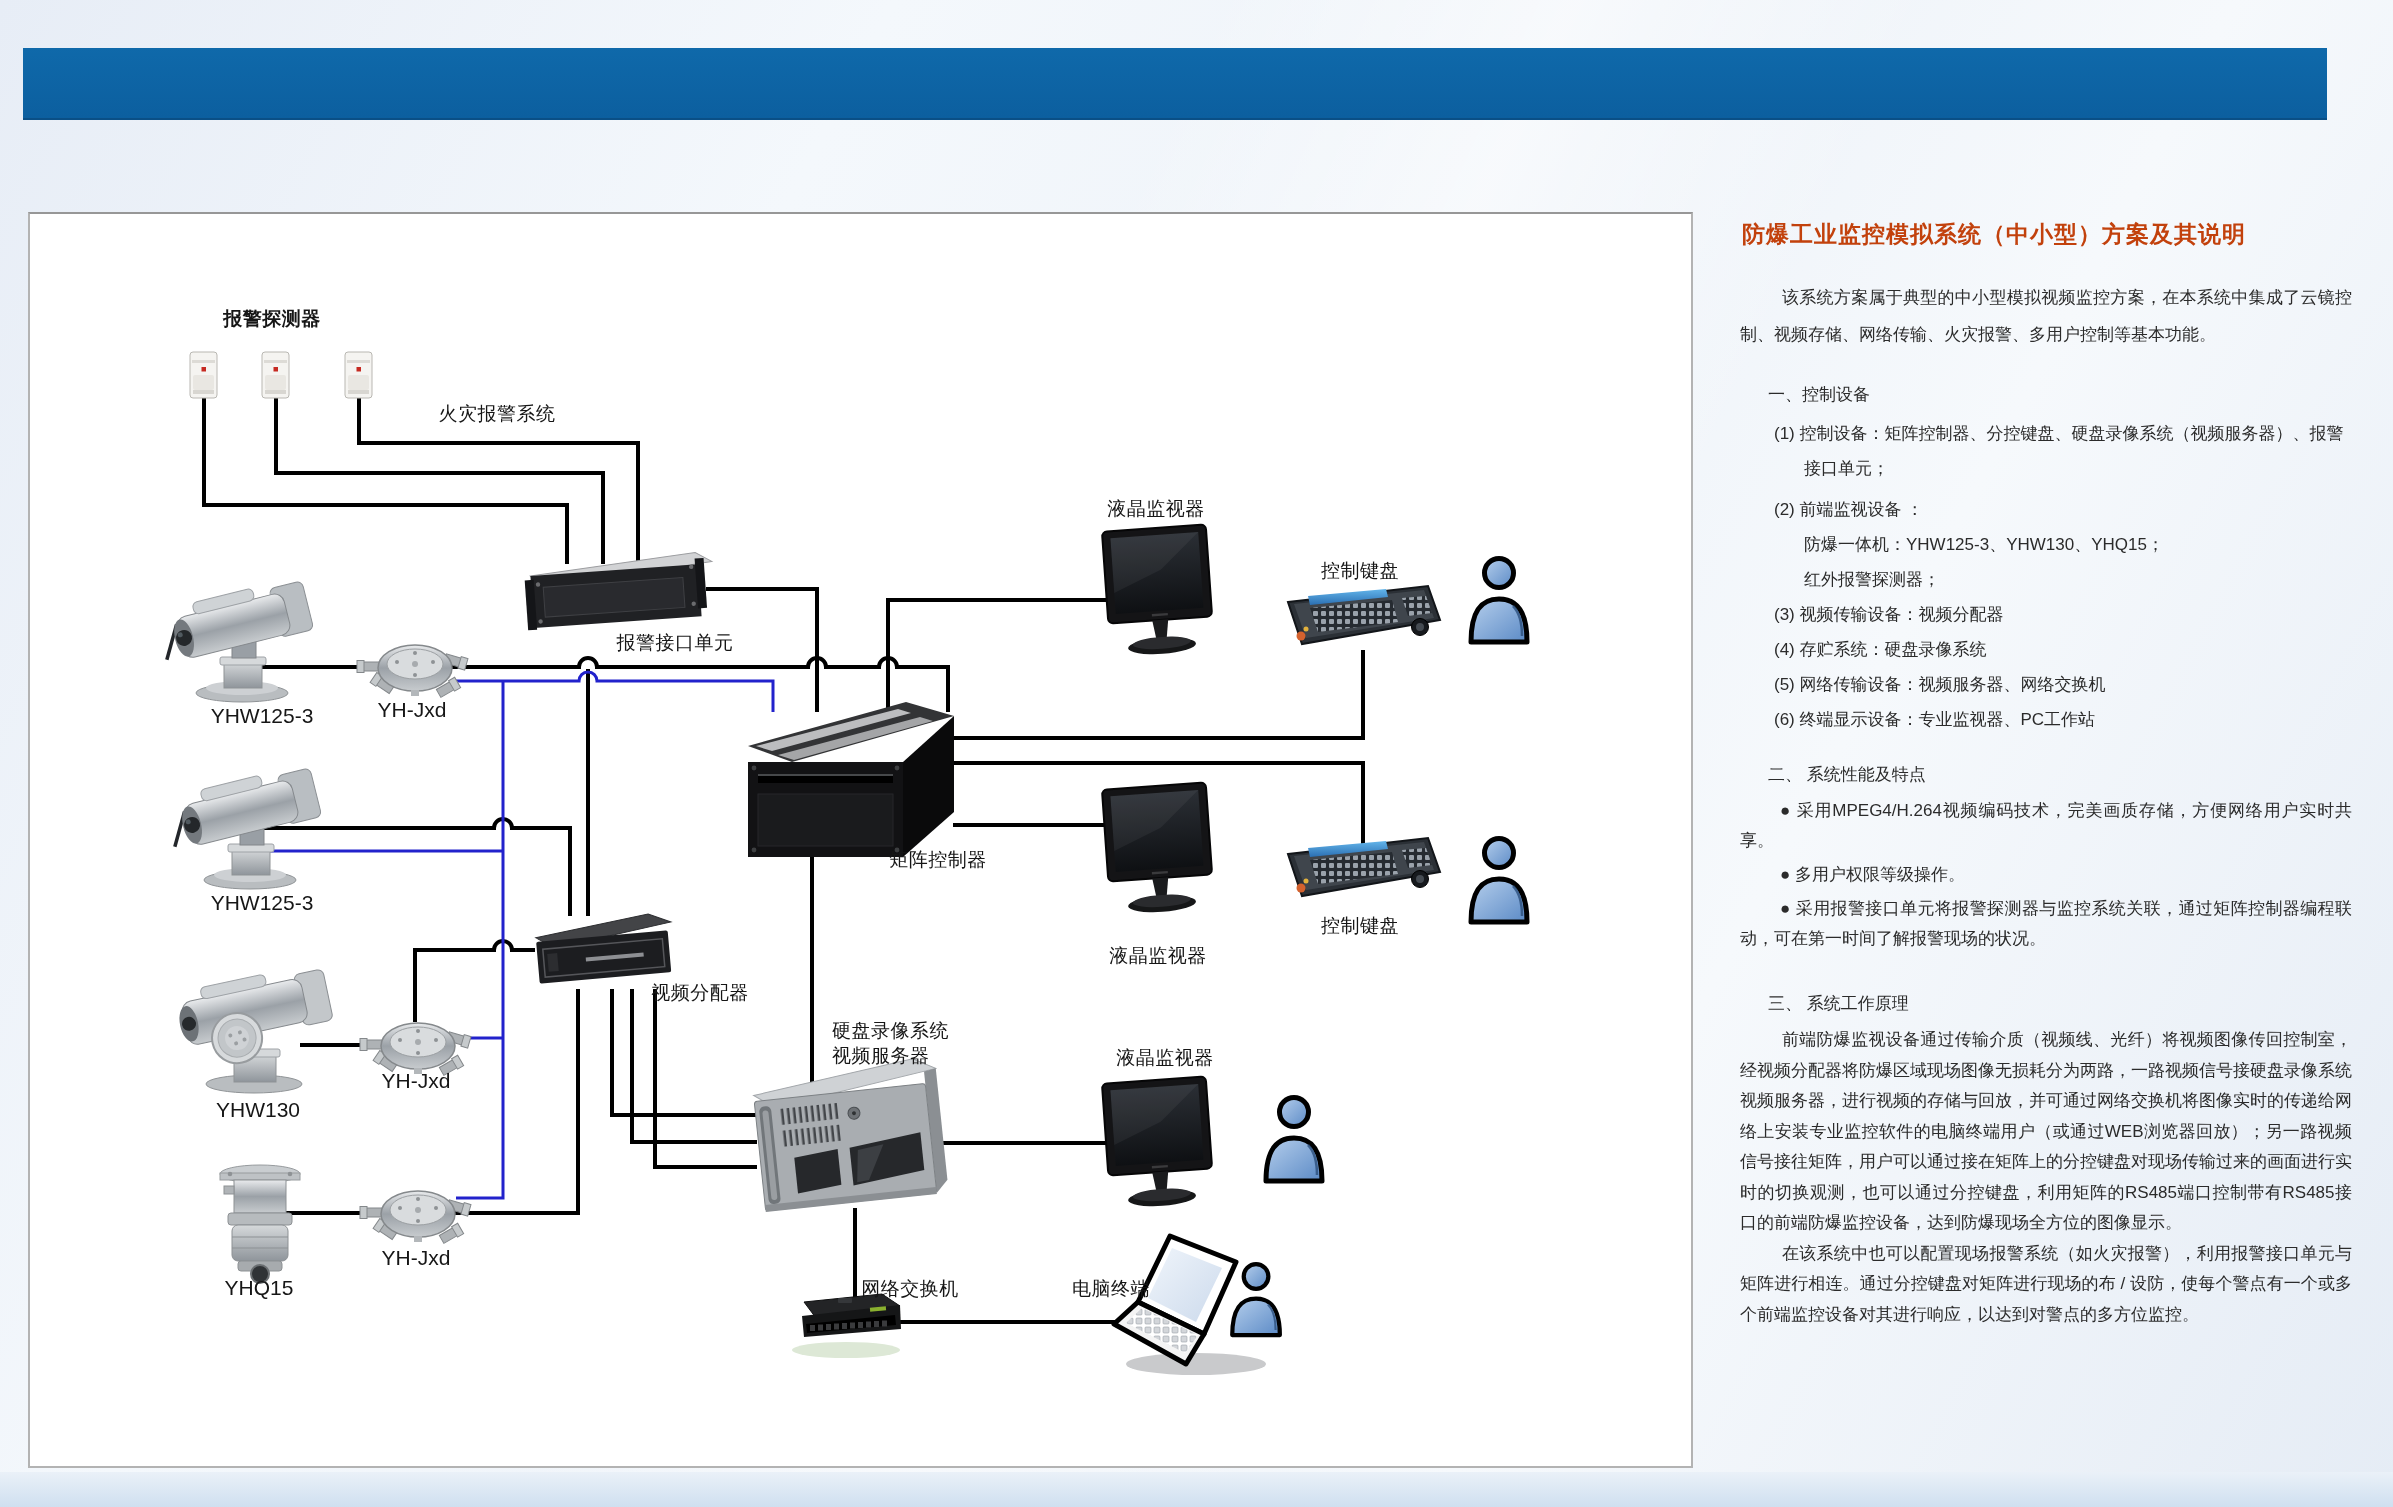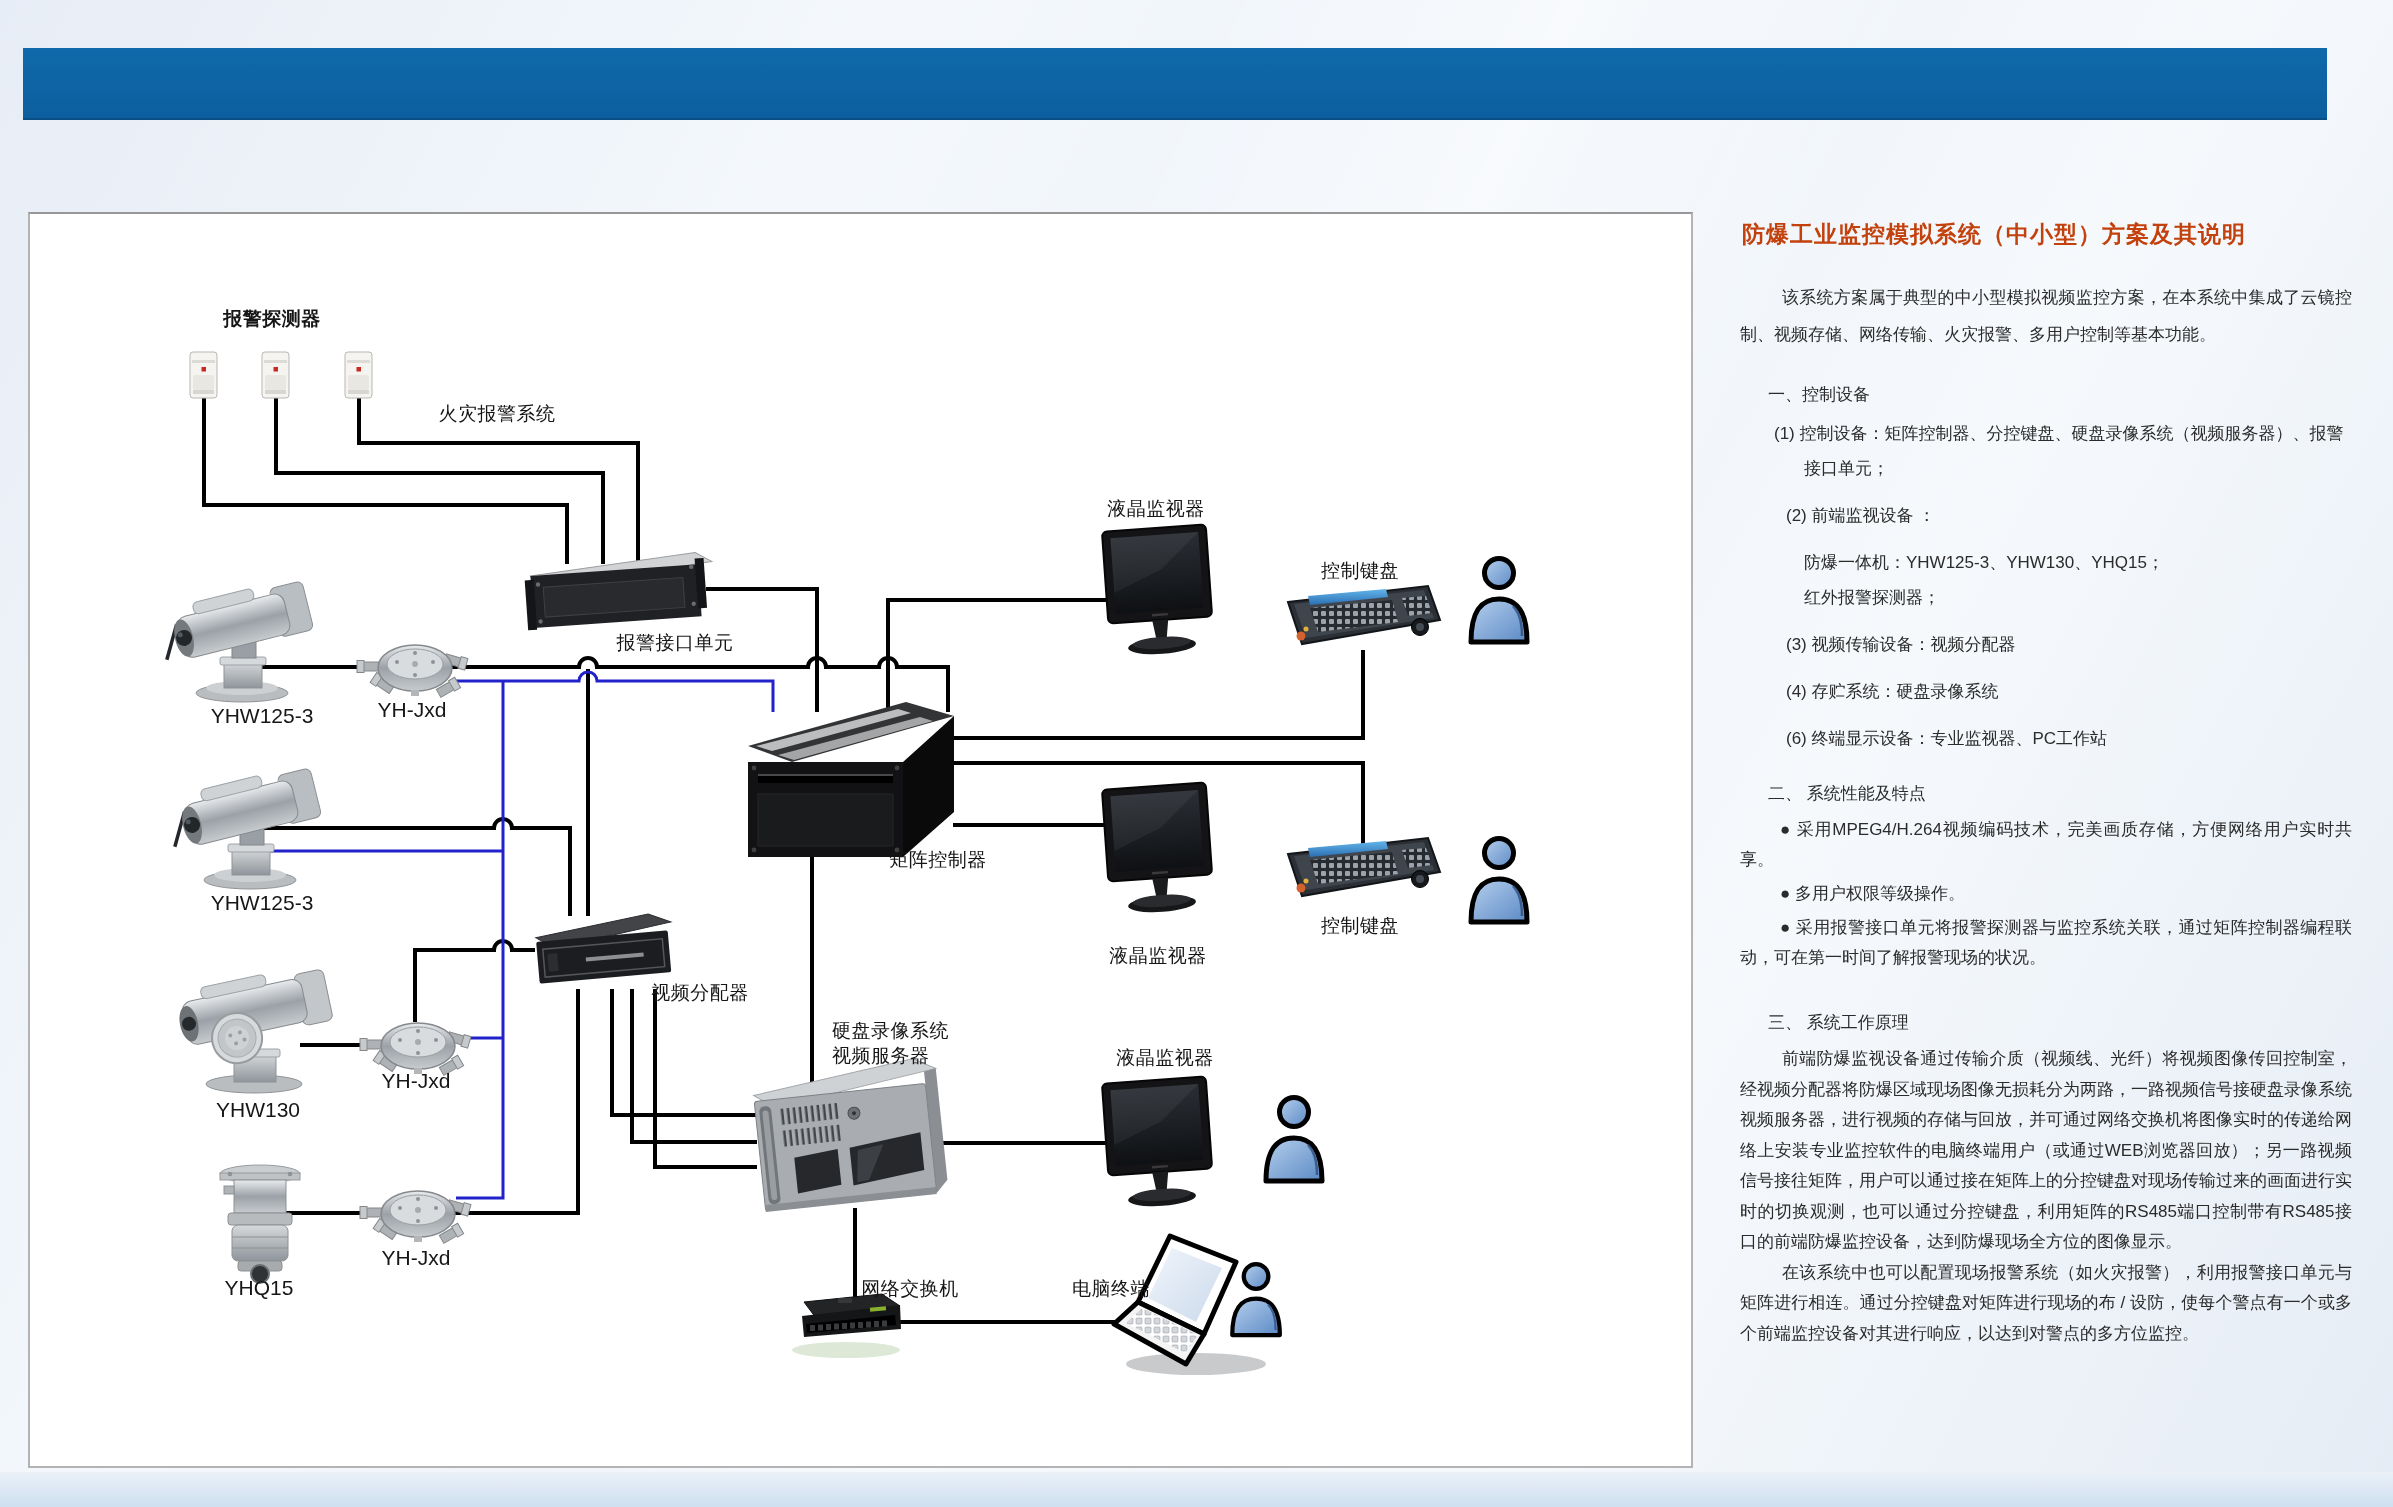--- a/index.html
+++ b/index.html
@@ -21,21 +21,21 @@
   .wires{position:absolute;left:0;top:0;width:2393px;height:1507px;}
   .dlabel{position:absolute;white-space:nowrap;font-size:19px;color:#161616;
     transform:translateX(-50%);letter-spacing:.5px;}
   .dlabel.en{font-size:21px;letter-spacing:0;}
   .dlabel.block{transform:none;line-height:25px;}
   .right-panel{position:absolute;left:1740px;top:219px;width:612px;}
   .rp-title{font-size:23px;font-weight:700;letter-spacing:1px;line-height:30px;margin:0 0 30px 2px;color:#c2410c;}
   .rp-p1{font-size:17px;text-indent:42px;line-height:37px;margin:0 0 24px;text-align:justify;}
   .rp-h{font-size:17px;padding-left:28px;line-height:35px;margin:14px 0 4px;}
   .rp-li{font-size:17px;padding-left:64px;text-indent:-30px;line-height:35px;margin:0 0 6px;}
-  .rp-li2{font-size:17px;padding-left:64px;text-indent:-30px;line-height:35px;margin:12px;}
+  .rp-li2{font-size:17px;padding-left:64px;text-indent:-30px;line-height:35px;margin:0;}
   .rp-sub{font-size:17px;padding-left:64px;line-height:35px;margin:0;}
   .rp-b{font-size:17px;text-indent:40px;line-height:30px;margin:4px 0;text-align:justify;}
   .rp-pp{font-size:17px;text-indent:42px;line-height:30.5px;text-align:justify;margin:0;}
   .mt{margin-top:20px;}
   .mt2{margin-top:32px;}
 </style>
 </head>
 <body>
 
 <div class="bg-streak"></div>
@@ -404,20 +404,21 @@
 <div class="right-panel">
   <div class="rp-title">防爆工业监控模拟系统（中小型）方案及其说明</div>
   <div class="rp-p1">该系统方案属于典型的中小型模拟视频监控方案，在本系统中集成了云镜控制、视频存储、网络传输、火灾报警、多用户控制等基本功能。</div>
   <div class="rp-h">一、控制设备</div>
   <div class="rp-li">(1) 控制设备：矩阵控制器、分控键盘、硬盘录像系统（视频服务器）、报警接口单元；</div>
   <div class="rp-li2">(2) 前端监视设备 ：</div>
   <div class="rp-sub">防爆一体机：YHW125-3、YHW130、YHQ15；</div>
   <div class="rp-sub">红外报警探测器；</div>
   <div class="rp-li2">(3) 视频传输设备：视频分配器</div>
   <div class="rp-li2">(4) 存贮系统：硬盘录像系统</div>
+  <div class="rp-li2">(5) 网络传输设备：视频服务器、网络交换机</div>
   <div class="rp-li2">(6) 终端显示设备：专业监视器、PC工作站</div>
   <div class="rp-h mt">二、 系统性能及特点</div>
   <div class="rp-b">●  采用MPEG4/H.264视频编码技术，完美画质存储，方便网络用户实时共享。</div>
   <div class="rp-b">●  多用户权限等级操作。</div>
   <div class="rp-b">●  采用报警接口单元将报警探测器与监控系统关联，通过矩阵控制器编程联动，可在第一时间了解报警现场的状况。</div>
   <div class="rp-h mt2">三、 系统工作原理</div>
   <div class="rp-pp">前端防爆监视设备通过传输介质（视频线、光纤）将视频图像传回控制室，经视频分配器将防爆区域现场图像无损耗分为两路，一路视频信号接硬盘录像系统视频服务器，进行视频的存储与回放，并可通过网络交换机将图像实时的传递给网络上安装专业监控软件的电脑终端用户（或通过WEB浏览器回放）；另一路视频信号接往矩阵，用户可以通过接在矩阵上的分控键盘对现场传输过来的画面进行实时的切换观测，也可以通过分控键盘，利用矩阵的RS485端口控制带有RS485接口的前端防爆监控设备，达到防爆现场全方位的图像显示。</div>
   <div class="rp-pp">在该系统中也可以配置现场报警系统（如火灾报警），利用报警接口单元与矩阵进行相连。通过分控键盘对矩阵进行现场的布 / 设防，使每个警点有一个或多个前端监控设备对其进行响应，以达到对警点的多方位监控。</div>
 </div>
 

